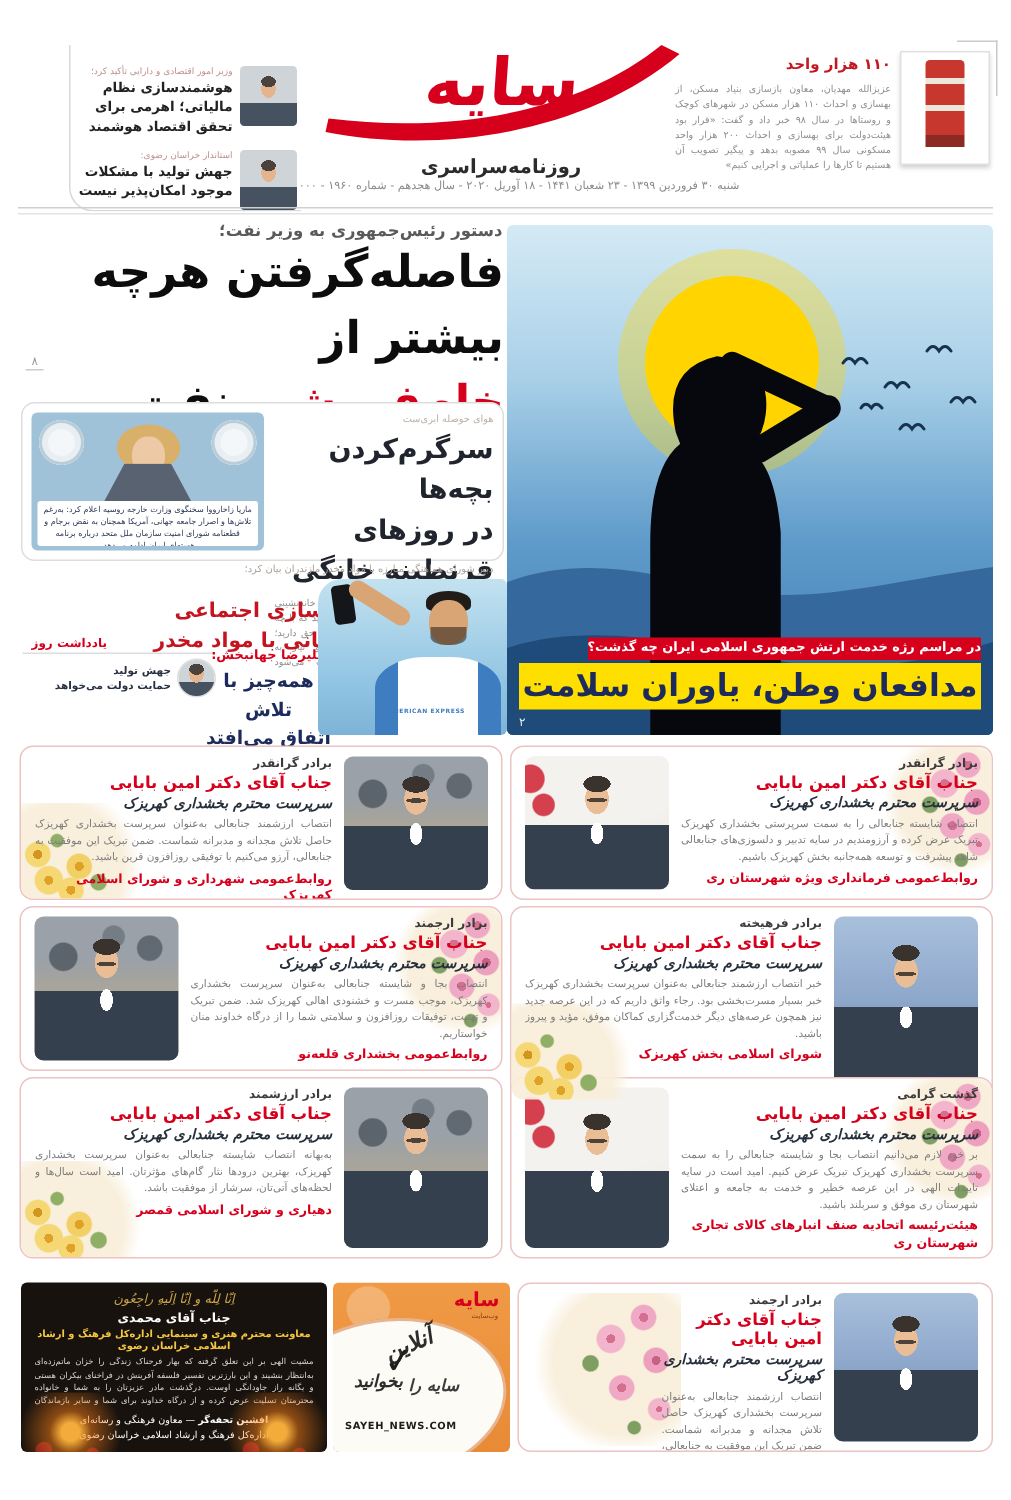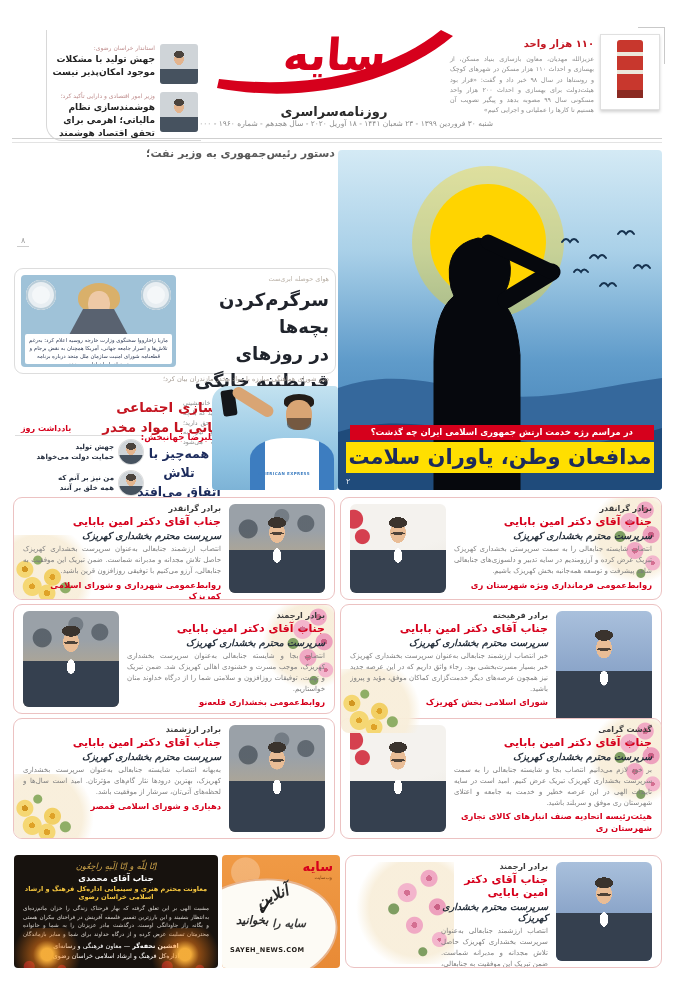--- a/index.html
+++ b/index.html
@@ -57,21 +57,21 @@
                font-size:11px;font-weight:bold;color:#5a5a5a;}
   .lead-h{position:absolute;left:15px;top:160px;width:321px;text-align:right;
           font-size:30px;font-weight:900;line-height:1.45;color:#0d0d0d;letter-spacing:-.5px;}
   .lead-h .red{color:#d6001c;}
   .pref8{position:absolute;left:17px;top:236px;font-size:8px;color:#999;border-bottom:1px solid #ccc;padding:0 4px 1px;}
   
   .hero{position:absolute;right:12px;top:150px;width:324px;height:340px;border-radius:4px;overflow:hidden;
         background:linear-gradient(180deg,#d4eaf5 0%,#a9d0e8 30%,#5f9bca 62%,#3a77ad 100%);}
   .hero svg{position:absolute;inset:0;}
   .hero-kicker{position:absolute;bottom:50px;right:8px;background:#d6001c;color:#fff;
-               font-size:8.6px;font-weight:bold;padding:2px 21px 3px;}
+               font-size:8.6px;font-weight:bold;padding:2px 0 3px;}
   .hero-cap{position:absolute;bottom:17px;left:8px;right:8px;background:#ffdf00;color:#1c2b5c;
             font-size:21px;font-weight:900;text-align:center;padding:3px 0 4px;}
   .hero-num{position:absolute;bottom:4px;left:8px;color:#e8eef5;font-size:8px;}
   
   .quar{position:absolute;left:14px;top:268px;width:322px;height:106px;border:1px solid #ddd;
         border-radius:9px;padding:6px;box-sizing:border-box;display:flex;gap:7px;background:#fff;}
   .q-text{flex:0 0 146px;text-align:right;}
   .q-kicker{font-size:6.5px;color:#b9b0a6;margin-bottom:3px;}
   .q-h{font-size:18px;font-weight:800;color:#20242c;line-height:1.5;}
   .q-body{margin-top:4px;font-size:6.3px;line-height:1.55;color:#8d8d8d;text-align:justify;
@@ -199,38 +199,42 @@
     <div class="info-title">۱۱۰ هزار واحد</div>
     <div class="info-body">عزیزالله مهدیان، معاون بازسازی بنیاد مسکن، از بهسازی و احداث ۱۱۰ هزار مسکن در شهرهای کوچک و روستاها در سال ۹۸ خبر داد و گفت: «قرار بود هیئت‌دولت برای بهسازی و احداث ۲۰۰ هزار واحد مسکونی سال ۹۹ مصوبه بدهد و پیگیر تصویب آن هستیم تا کارها را عملیاتی و اجرایی کنیم»</div>
   </div>
 
   <div class="teasers">
     <div class="teaser">
       <div class="mini-photo">
           <div class="figure-sm"></div>
         </div>
       <div class="t-text">
-        <div class="t-kicker">استاندار خراسان رضوی:</div>
-        <div class="t-title">جهش تولید با مشکلات موجود امکان‌پذیر نیست</div>
+        <div class="t-kicker">وزیر امور اقتصادی و دارایی تأکید کرد؛</div>
+        <div class="t-title">هوشمندسازی نظام مالیاتی؛ اهرمی برای تحقق اقتصاد هوشمند</div>
       </div>
     </div>
     <div class="teaser">
       <div class="mini-photo">
           <div class="figure-sm"></div>
         </div>
       <div class="t-text">
-        <div class="t-kicker">وزیر امور اقتصادی و دارایی تأکید کرد؛</div>
-        <div class="t-title">هوشمندسازی نظام مالیاتی؛ اهرمی برای تحقق اقتصاد هوشمند</div>
+        <div class="t-kicker">استاندار خراسان رضوی:</div>
+        <div class="t-title">جهش تولید با مشکلات موجود امکان‌پذیر نیست</div>
       </div>
     </div>
   </div>
 
   <div class="hdr-rule"></div>
 
   <div class="lead-kicker">دستور رئیس‌جمهوری به وزیر نفت؛</div>
+  <div class="lead-h">
+    <span>فاصله‌گرفتن هرچه بیشتر از</span><br>
+    <span class="red">خام‌فروشی</span><span> نفت</span>
+  </div>
   <div class="pref8">۸</div>
 
   <div class="hero">
     <svg viewBox="0 0 324 340" width="324" height="340">
       <circle cx="150" cy="92" r="76" fill="#ffd400" opacity="0.35"></circle>
       <circle cx="150" cy="92" r="58" fill="#ffd400"></circle>
       <g stroke="#16324f" stroke-width="2" fill="none" stroke-linecap="round">
         <path d="M224,92 q4,-6 8,0 q4,-6 8,0"></path>
         <path d="M252,108 q4,-6 8,0 q4,-6 8,0"></path>
         <path d="M280,84 q4,-6 8,0 q4,-6 8,0"></path>
@@ -277,26 +281,20 @@
   </div>
 
   <div class="yad">
     <div class="yad-label">یادداشت روز</div>
     <div class="yad-item">
       <div class="yad-ph">
           <div class="figure-sm"></div>
         </div>
       <div class="yad-tx"><span>جهش تولید</span><br><span>حمایت دولت می‌خواهد</span></div>
     </div>
-    <div class="yad-item">
-      <div class="yad-ph">
-          <div class="figure-sm"></div>
-        </div>
-      <div class="yad-tx"><span>من نیز بر آنم که</span><br><span>همه خلق بر آنند</span></div>
-    </div>
   </div>
 
   <div class="quote">
     <div class="quote-name">علیرضا جهانبخش:</div>
     <div class="quote-tx">
       <span>همه‌چیز با تلاش</span><br><span>اتفاق می‌افتد</span>
     </div>
   </div>
   <div class="jaha">
     <div class="j-phone"></div>

